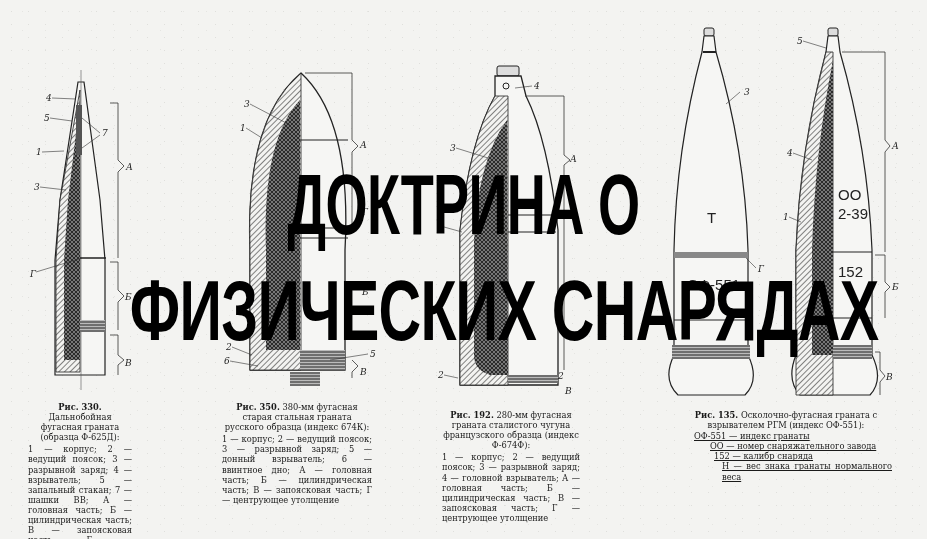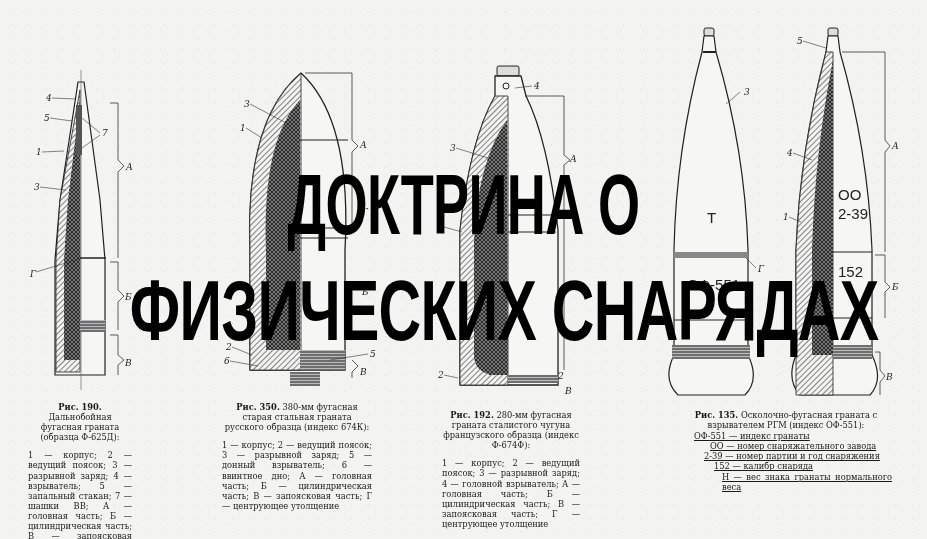--- a/index.html
+++ b/index.html
@@ -5,21 +5,21 @@
   html, body { margin:0; padding:0; }
   body { width:927px; height:539px; overflow:hidden; background:#f4f4f2; position:relative; font-family:"DejaVu Serif", serif; }
   .page { position:absolute; inset:0; background:#f3f3f1; }
   .noise { position:absolute; inset:0;
     background-image: radial-gradient(#cfcfcb 0.6px, transparent 0.8px), radial-gradient(#dadad6 0.5px, transparent 0.8px);
     background-size: 17px 13px, 23px 19px; background-position: 3px 5px, 11px 2px; opacity:.55; }
   svg.shells { position:absolute; left:0; top:0; }
   .caption { position:absolute; font-family:"DejaVu Serif", serif; font-size:8.3px; line-height:10.1px; color:#1a1a1a; text-align:justify; }
   .caption .head { text-align:center; display:block; }
   .caption .head b { font-weight:bold; }
-  .caption .items { display:block; margin-top:8px; }
+  .caption .items { display:block; margin-top:2px; }
   .caption .legend { display:block; margin-top:1px; }
   .caption .legend span { display:block;text-decoration:underline; }
   .overlay { position:absolute; left:0; width:927px; text-align:center; font-family:"Liberation Sans", sans-serif; font-weight:bold; color:#000; letter-spacing:-1px; transform-origin:center; white-space:nowrap; }
   .line1 { top:160px; font-size:82px; line-height:90px; transform:scaleX(0.66) scaleY(1.05); }
   .line2 { top:266px; font-size:82px; line-height:90px; transform:scaleX(0.72) scaleY(1.05); }
   .lbl { font-family:"DejaVu Serif", serif; font-style:italic; font-size:9px; fill:#222; }
   .mark { font-family:"Liberation Sans", sans-serif; font-size:15px; fill:#222; }
 </style>
 </head>
 <body>
@@ -158,40 +158,39 @@
         <line x1="793" y1="153" x2="812" y2="160" stroke="#333" stroke-width="0.6"></line>
       <text class="lbl" x="783" y="220">1</text>
         <line x1="789" y1="217" x2="801" y2="222" stroke="#333" stroke-width="0.6"></line>
       <text class="lbl" x="892" y="149">А</text>
       <text class="lbl" x="892" y="290">Б</text>
       <text class="lbl" x="886" y="380">В</text>
     </g>
   </svg>
 
   <div class="caption" style="left:28px; top:402px; width:104px;">
-    <span class="head"><b>Рис. 190.</b> <span>Дальнобойная фугасная граната (образца Ф-625Д):</span></span>
+    <span class="head"><b>Рис. 330.</b> <span>Дальнобойная фугасная граната (образца Ф-625Д):</span></span>
     <span class="items">1 — корпус; 2 — ведущий поясок; 3 — разрывной заряд; 4 — взрыватель; 5 — запальный стакан; 7 — шашки ВВ; А — головная часть; Б — цилиндрическая часть; В — запоясковая часть; Г — центрующие утолщения</span>
   </div>
 
   <div class="caption" style="left:222px; top:402px; width:150px;">
     <span class="head"><b>Рис. 350.</b> <span>380-мм фугасная старая стальная граната русского образца (индекс 674К):</span></span>
     <span class="items">1 — корпус; 2 — ведущий поясок; 3 — разрывной заряд; 5 — донный взрыватель; 6 — ввинтное дно; А — головная часть; Б — цилиндрическая часть; В — запоясковая часть; Г — центрующее утолщение</span>
   </div>
 
   <div class="caption" style="left:442px; top:410px; width:138px;">
     <span class="head"><b>Рис. 192.</b> <span>280-мм фугасная граната сталистого чугуна французского образца (индекс Ф-674Ф):</span></span>
     <span class="items">1 — корпус; 2 — ведущий поясок; 3 — разрывной заряд; 4 — головной взрыватель; А — головная часть; Б — цилиндрическая часть; В — запоясковая часть; Г — центрующее утолщение</span>
   </div>
 
   <div class="caption" style="left:680px; top:410px; width:212px;">
     <span class="head"><b>Рис. 135.</b> <span>Осколочно-фугасная граната с взрывателем РГМ (индекс ОФ-551):</span></span>
     <span class="legend" style="padding-left:14px;">
       <span>ОФ-551 — индекс гранаты</span>
       <span style="padding-left:16px;">ОО — номер снаряжательного завода</span>
-      <span style="padding-left:10px;">2-39 — номер партии и год снаряжения</span>
       <span style="padding-left:20px;">152 — калибр снаряда</span>
       <span style="padding-left:28px;">Н — вес знака гранаты нормального веса</span>
 
     </span>
   </div>
 
   <div class="overlay line1">ДОКТРИНА О</div>
   <div class="overlay line2">ФИЗИЧЕСКИХ СНАРЯДАХ</div>
 </div>
 

